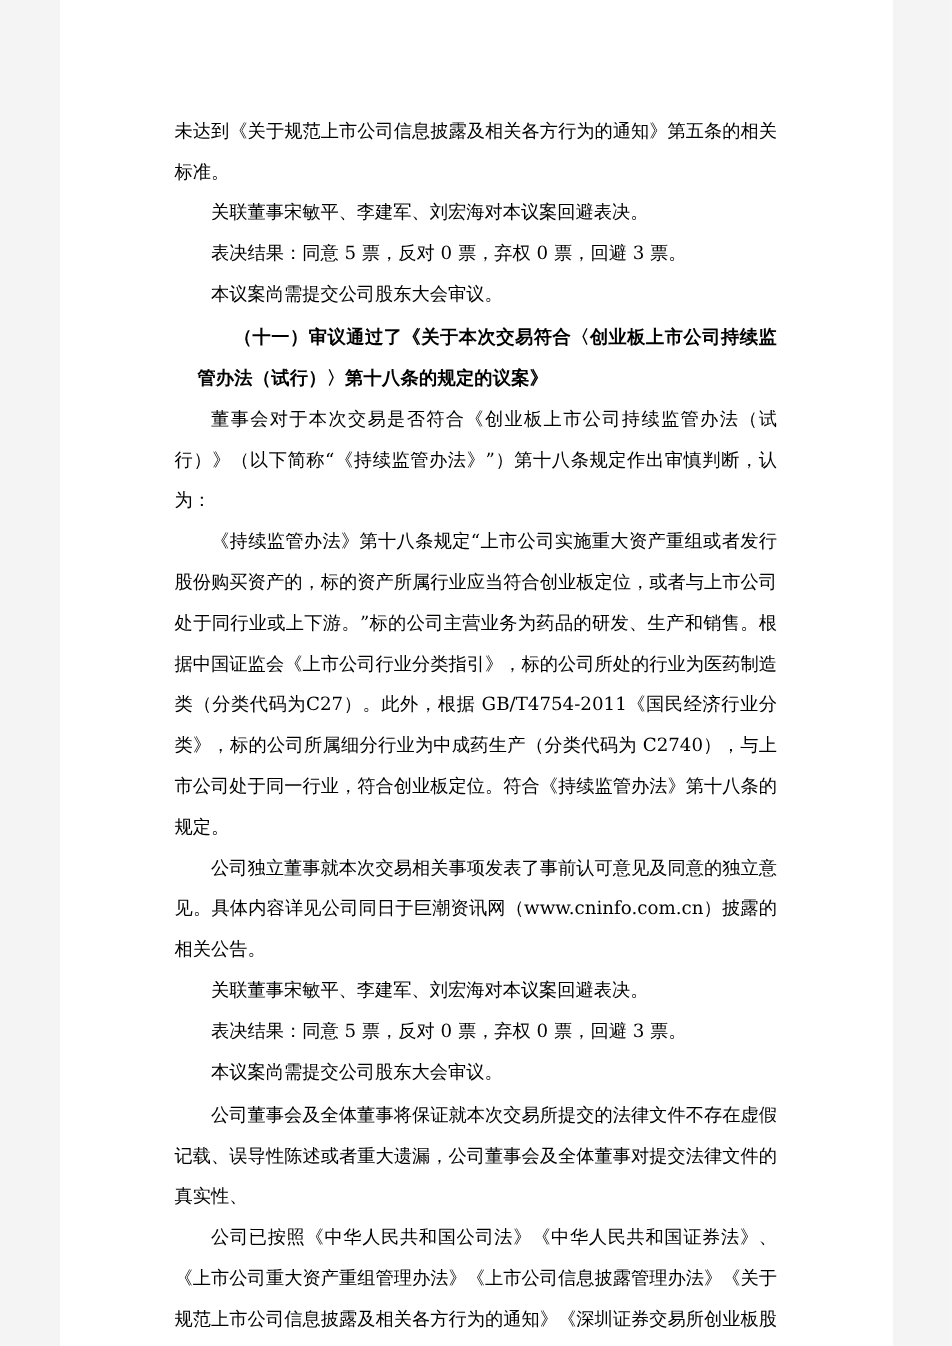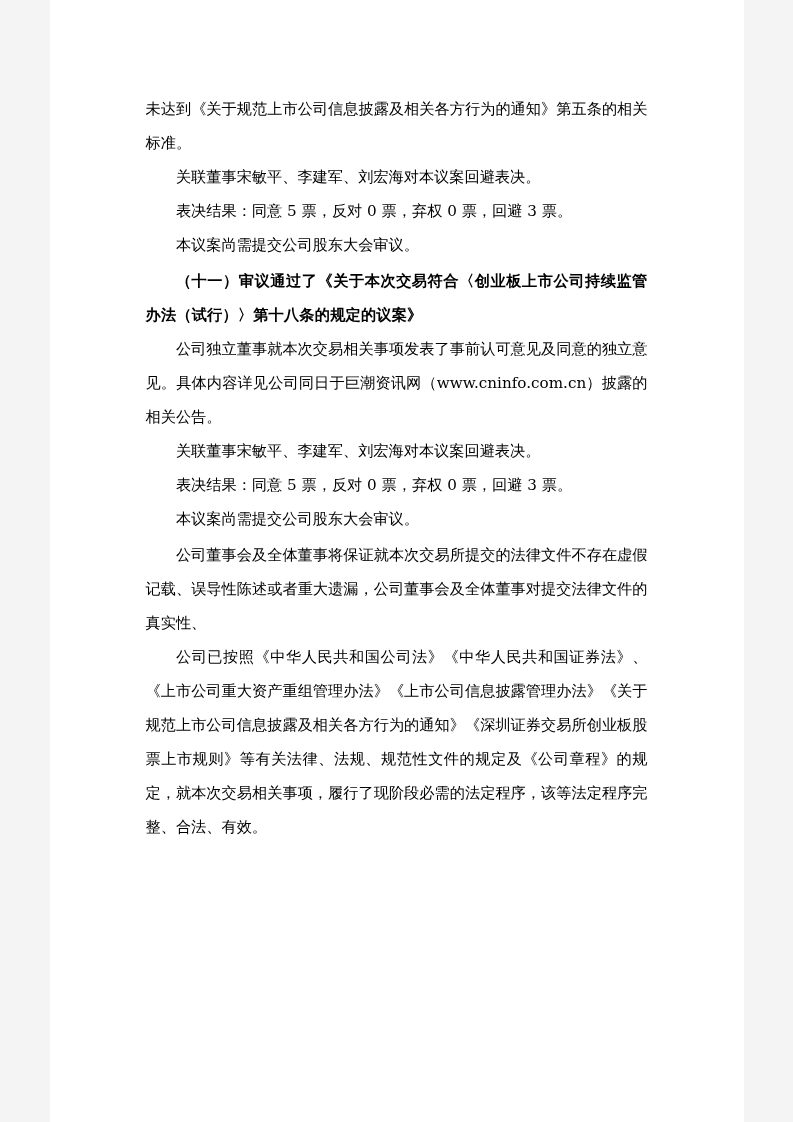--- a/index.html
+++ b/index.html
@@ -32,38 +32,41 @@
   .para {
     text-indent: 2em;
   }
   .flush {
     text-indent: 0;
   }
   .heading {
     font-weight: bold;
     text-indent: 2em;
     letter-spacing: 0.2px;
+    margin-left: 19px;
   }
   .spacer-sm { height: 2px; }
 </style>
 </head>
 <body>
 
 <div class="page">
   <div class="doc-body">
 
     <p class="para flush">未达到《关于规范上市公司信息披露及相关各方行为的通知》第五条的相关标准。</p>
     <p class="para">关联董事宋敏平、李建军、刘宏海对本议案回避表决。</p>
     <p class="para">表决结果：同意 5 票，反对 0 票，弃权 0 票，回避 3 票。</p>
     <p class="para">本议案尚需提交公司股东大会审议。</p>
 
     <div class="spacer-sm"></div>
 
     <p class="heading">（十一）审议通过了《关于本次交易符合〈创业板上市公司持续监管办法（试行）〉第十八条的规定的议案》</p>
 
+    <p class="para">董事会对于本次交易是否符合《创业板上市公司持续监管办法（试行）》（以下简称“《持续监管办法》”）第十八条规定作出审慎判断，认为：</p>
+    <p class="para">《持续监管办法》第十八条规定“上市公司实施重大资产重组或者发行股份购买资产的，标的资产所属行业应当符合创业板定位，或者与上市公司处于同行业或上下游。”标的公司主营业务为药品的研发、生产和销售。根据中国证监会《上市公司行业分类指引》，标的公司所处的行业为医药制造类（分类代码为C27）。此外，根据 GB/T4754-2011《国民经济行业分类》，标的公司所属细分行业为中成药生产（分类代码为 C2740），与上市公司处于同一行业，符合创业板定位。符合《持续监管办法》第十八条的规定。</p>
     <p class="para">公司独立董事就本次交易相关事项发表了事前认可意见及同意的独立意见。具体内容详见公司同日于巨潮资讯网（www.cninfo.com.cn）披露的相关公告。</p>
     <p class="para">关联董事宋敏平、李建军、刘宏海对本议案回避表决。</p>
     <p class="para">表决结果：同意 5 票，反对 0 票，弃权 0 票，回避 3 票。</p>
     <p class="para">本议案尚需提交公司股东大会审议。</p>
 
     <div class="spacer-sm"></div>
 
 
     <p class="para">公司董事会及全体董事将保证就本次交易所提交的法律文件不存在虚假记载、误导性陈述或者重大遗漏，公司董事会及全体董事对提交法律文件的真实性、</p>
     <p class="para">公司已按照《中华人民共和国公司法》《中华人民共和国证券法》、《上市公司重大资产重组管理办法》《上市公司信息披露管理办法》《关于规范上市公司信息披露及相关各方行为的通知》《深圳证券交易所创业板股票上市规则》等有关法律、法规、规范性文件的规定及《公司章程》的规定，就本次交易相关事项，履行了现阶段必需的法定程序，该等法定程序完整、合法、有效。</p>

